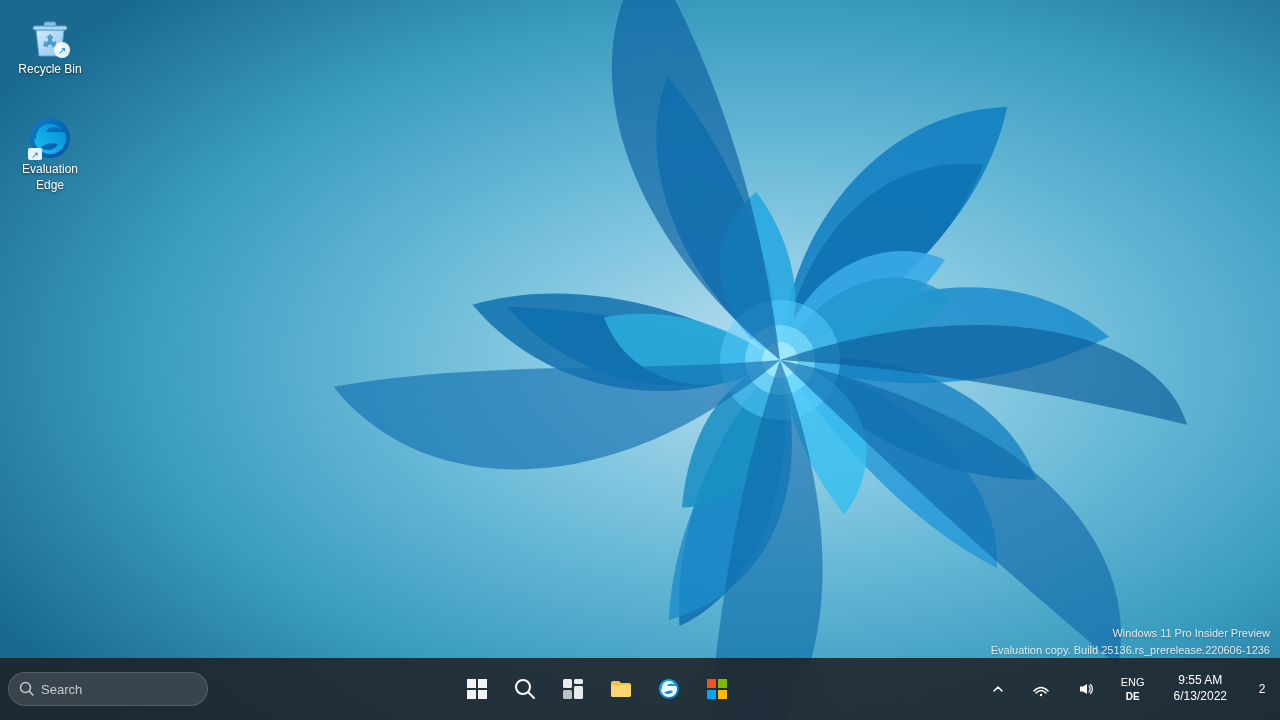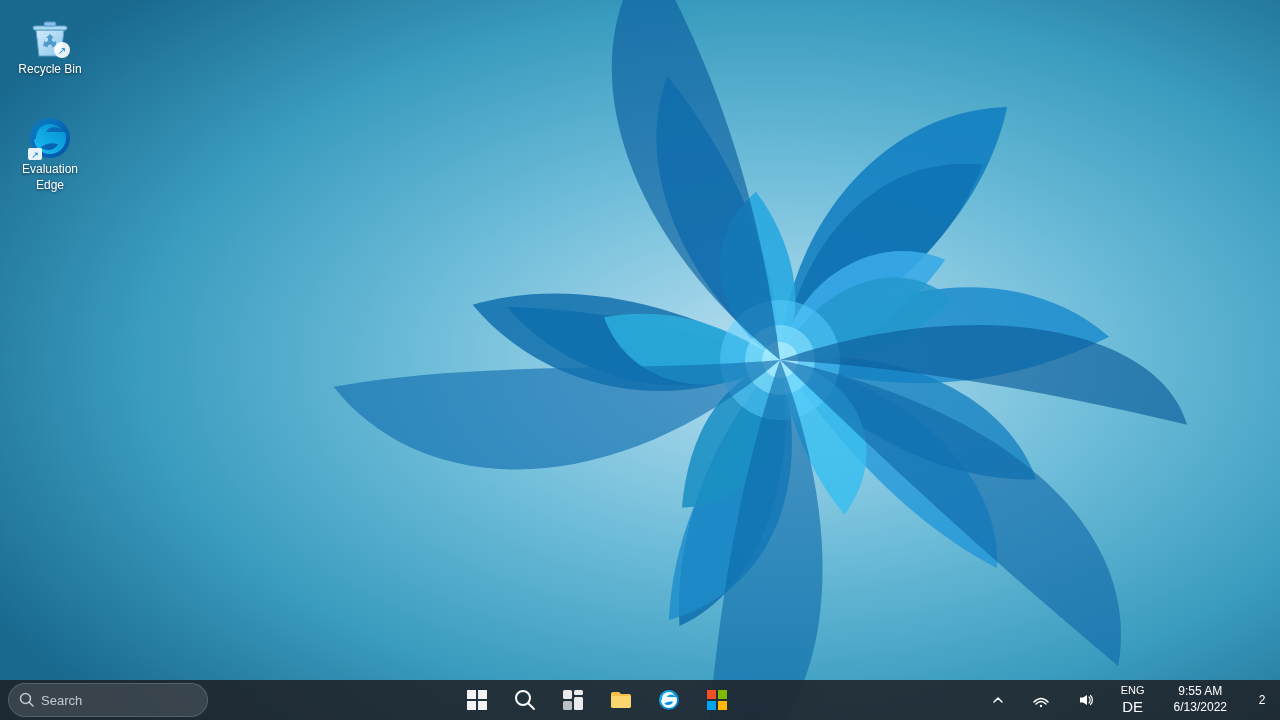--- a/index.html
+++ b/index.html
@@ -77,21 +77,21 @@
       text-shadow: 0 1px 3px rgba(0,0,0,0.6);
       line-height: 1.3;
     }
 
     
     #taskbar {
       position: absolute;
       bottom: 0;
       left: 0;
       right: 0;
-      height: 40px;
+      height: 62px;
       background: rgba(30, 30, 35, 0.85);
       backdrop-filter: blur(20px);
       display: flex;
       align-items: center;
       z-index: 100;
     }
 
     
     #search-bar {
       display: flex;
@@ -270,20 +270,24 @@
       <circle cx="0" cy="0" r="18" fill="#b0f0ff" opacity="0.7"></circle>
 
       <path d="M0,0 C200,-50 380,0 400,100 C280,60 140,20 0,0 Z" fill="#0a5c99" opacity="0.65" transform="rotate(-5)"></path>
       <path d="M0,0 C180,100 280,250 220,380 C130,260 50,130 0,0 Z" fill="#0d6aaa" opacity="0.62" transform="rotate(40)"></path>
       <path d="M0,0 C-100,180 -260,260 -380,200 C-260,100 -130,40 0,0 Z" fill="#0a60a0" opacity="0.65" transform="rotate(100)"></path>
       <path d="M0,0 C-200,-80 -330,-220 -280,-360 C-170,-230 -80,-110 0,0 Z" fill="#0e68a8" opacity="0.62" transform="rotate(170)"></path>
       <path d="M0,0 C-40,-220 60,-380 200,-400 C150,-260 60,-130 0,0 Z" fill="#1270b0" opacity="0.65" transform="rotate(240)"></path>
     </g>
   </svg>
 
+  <div id="watermark">
+    <div>Windows 11 Pro Insider Preview</div>
+    <div>Evaluation copy. Build 25136.rs_prerelease.220606-1236</div>
+  </div>
 
   <div class="desktop-icon" style="top:10px; left:10px;">
     <div class="icon-img">
       <svg width="48" height="48" viewBox="0 0 48 48" xmlns="http://www.w3.org/2000/svg">
 
         <defs>
           <linearGradient id="binGrad" x1="0%" y1="0%" x2="100%" y2="100%">
             <stop offset="0%" stop-color="#d0eaf8"></stop>
             <stop offset="100%" stop-color="#8ac8f0"></stop>
           </linearGradient>
@@ -418,21 +422,21 @@
       <div class="tray-item">
         <svg width="16" height="16" viewBox="0 0 16 16">
           <path d="M2,5.5 L2,10.5 L5,10.5 L9,13 L9,3 L5,5.5 Z" fill="white"></path>
           <path d="M11,5 C12.5,6 12.5,10 11,11" fill="none" stroke="white" stroke-width="1.2" stroke-linecap="round"></path>
           <path d="M12.5,3.5 C15,5.5 15,10.5 12.5,12.5" fill="none" stroke="white" stroke-width="1.2" stroke-linecap="round"></path>
         </svg>
       </div>
 
       <div class="lang-group">
         <span style="font-size:11px;color:white;">ENG</span>
-        <span style="font-size:15px;color:white;">DE</span>
+        <span style="font-size:10px;color:white;font-weight:bold;">DE</span>
       </div>
 
       <div class="clock-area">
         <span class="clock-time">9:55 AM</span>
         <span class="clock-date">6/13/2022</span>
       </div>
 
       <div class="notification-badge">
         <span>2</span>
       </div>

